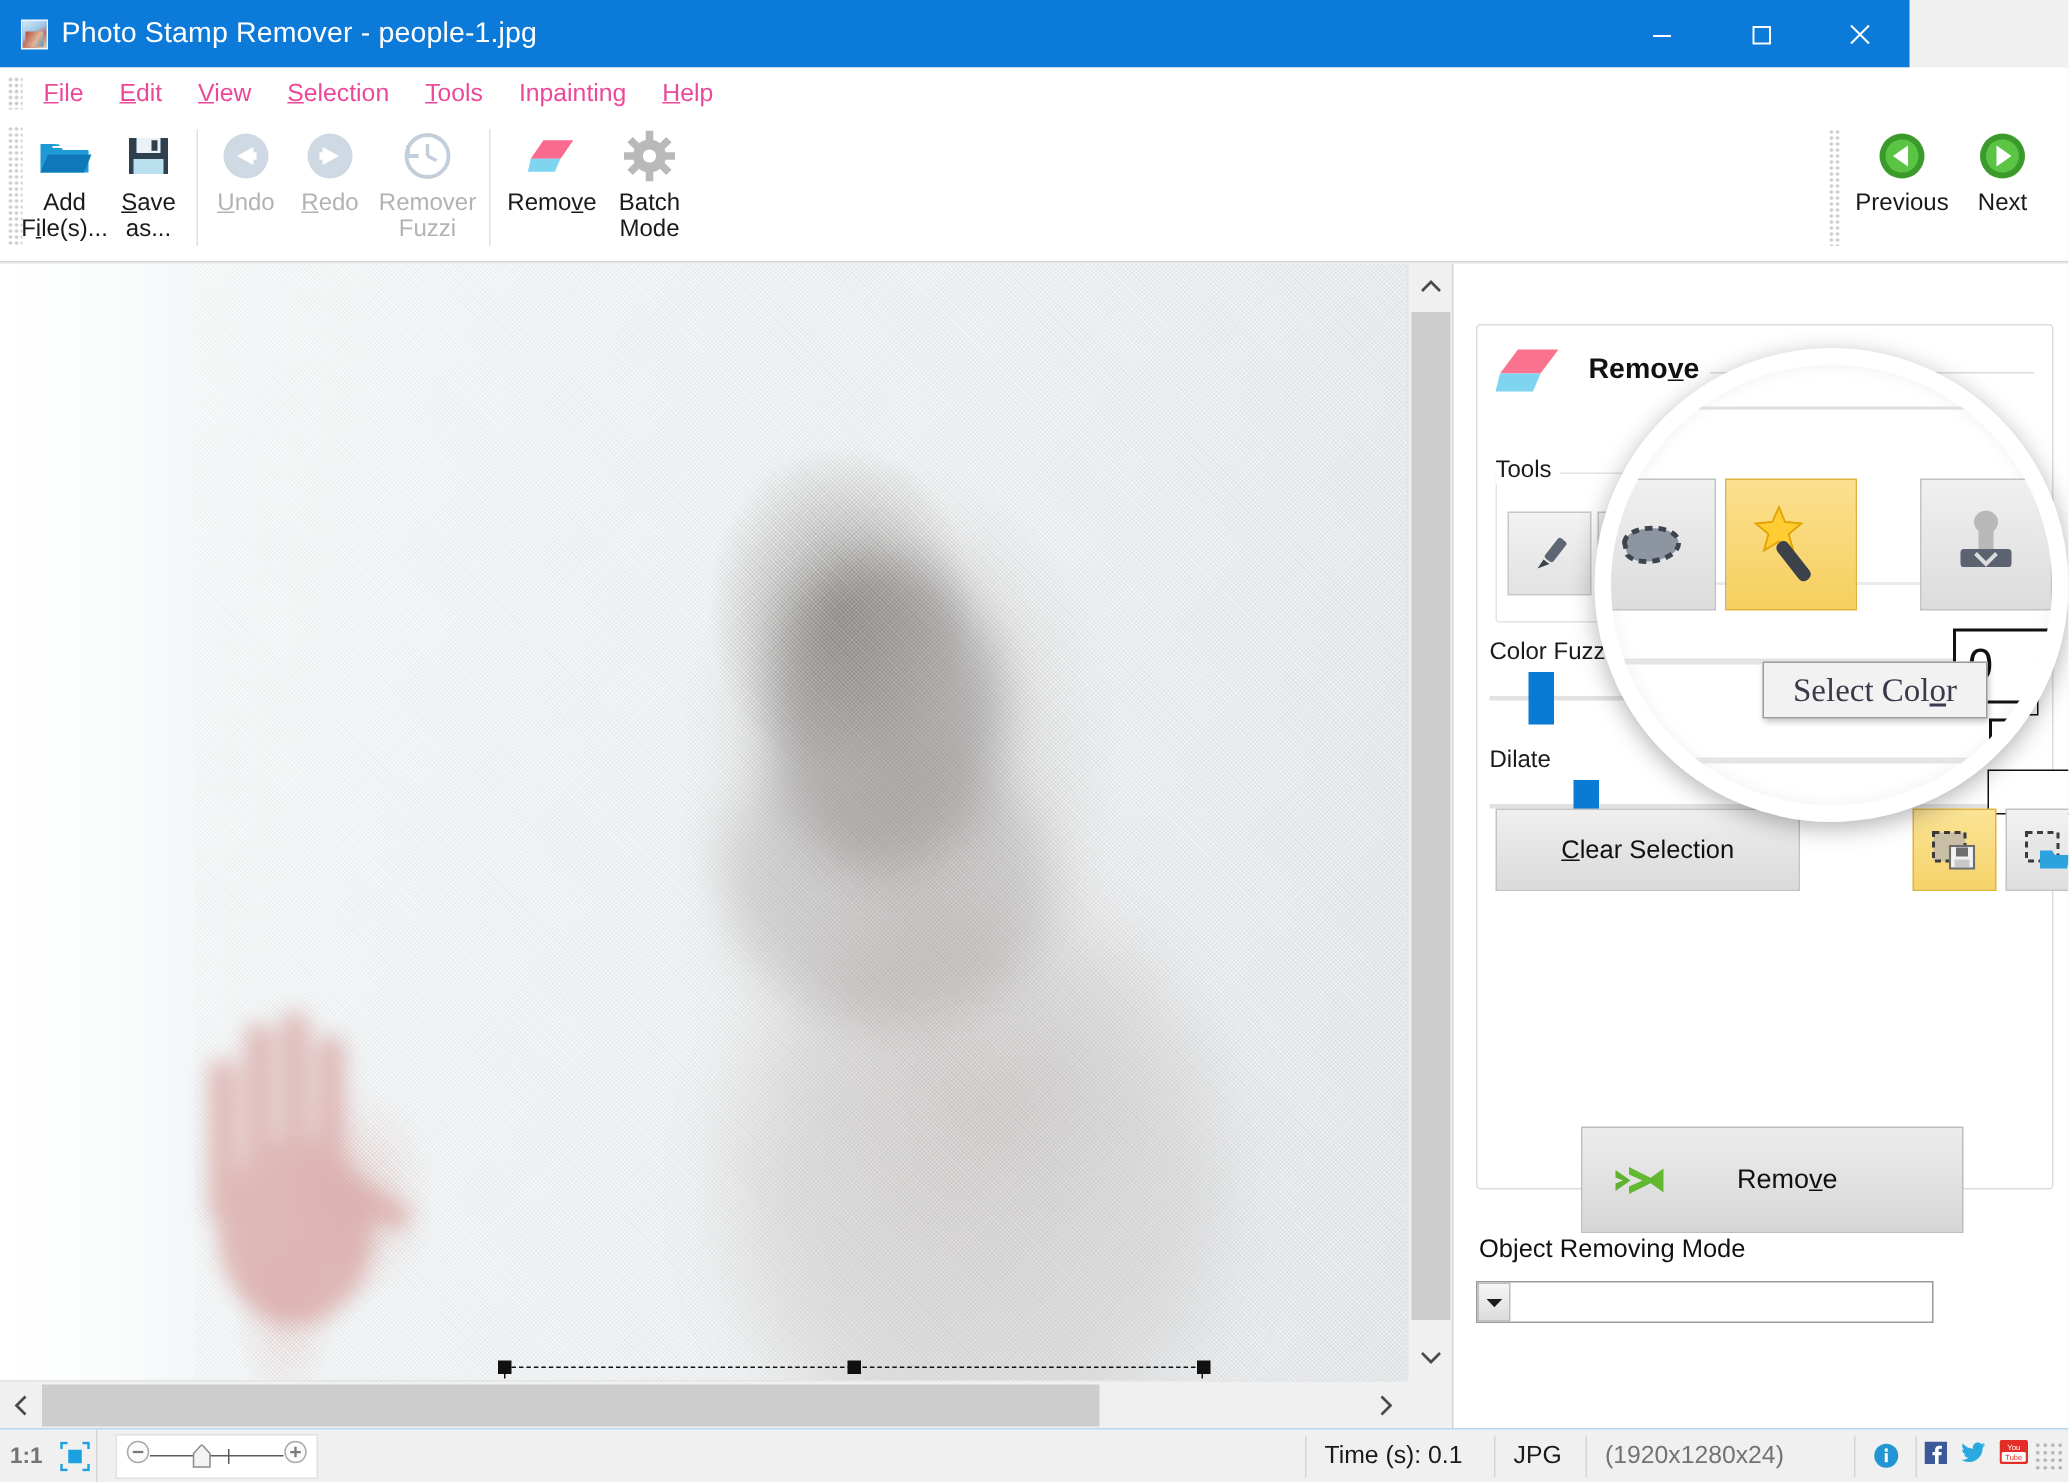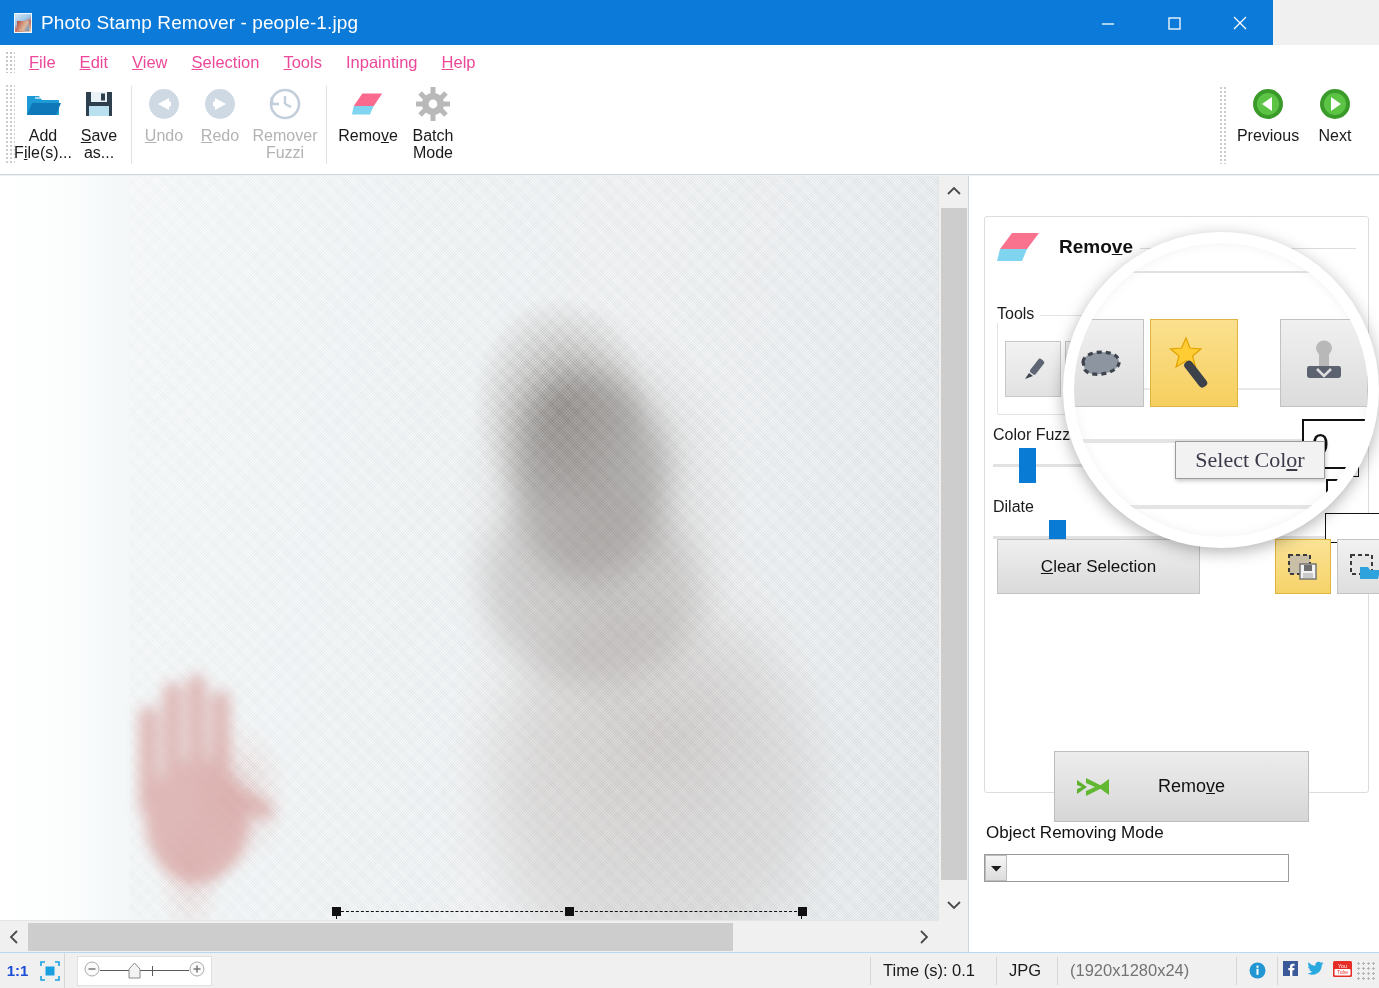--- a/index.html
+++ b/index.html
@@ -262,21 +262,21 @@
   }
   #tooltip u { text-decoration: underline; }
 
   
   #statusbar {
     position:absolute; left:0; top:952px; width:1379px; height:36px;
     background:#f0f0f0; border-top:1px solid #b9d7ee;
     display:flex; align-items:center;
   }
   .sb-cell { height:36px; display:flex; align-items:center; }
-  #sb-ratio { width:35px; justify-content:center; font-size:15px; font-weight:bold; color:#1d4ed8; }
+  #sb-ratio { width:35px; justify-content:center; font-size:15px; font-weight:bold; color:#737373; }
   #sb-fit { width:30px; justify-content:center; border-right:1px solid #d6d6d6; }
   #sb-zoom {
     width:135px; height:30px; margin-left:12px; background:#fff; border:1px solid #e0e0e0;
     display:flex; align-items:center; justify-content:space-between; padding:0 6px;
   }
   #sb-spacer { flex:1; }
   .sb-div { width:1px; height:28px; background:#d6d6d6; }
   #sb-time { width:125px; padding-left:12px; font-size:16.5px; color:#1a1a1a; }
   #sb-fmt { width:60px; padding-left:12px; font-size:16.5px; color:#1a1a1a; }
   #sb-dims { width:178px; padding-left:12px; font-size:16.5px; color:#737373; }

